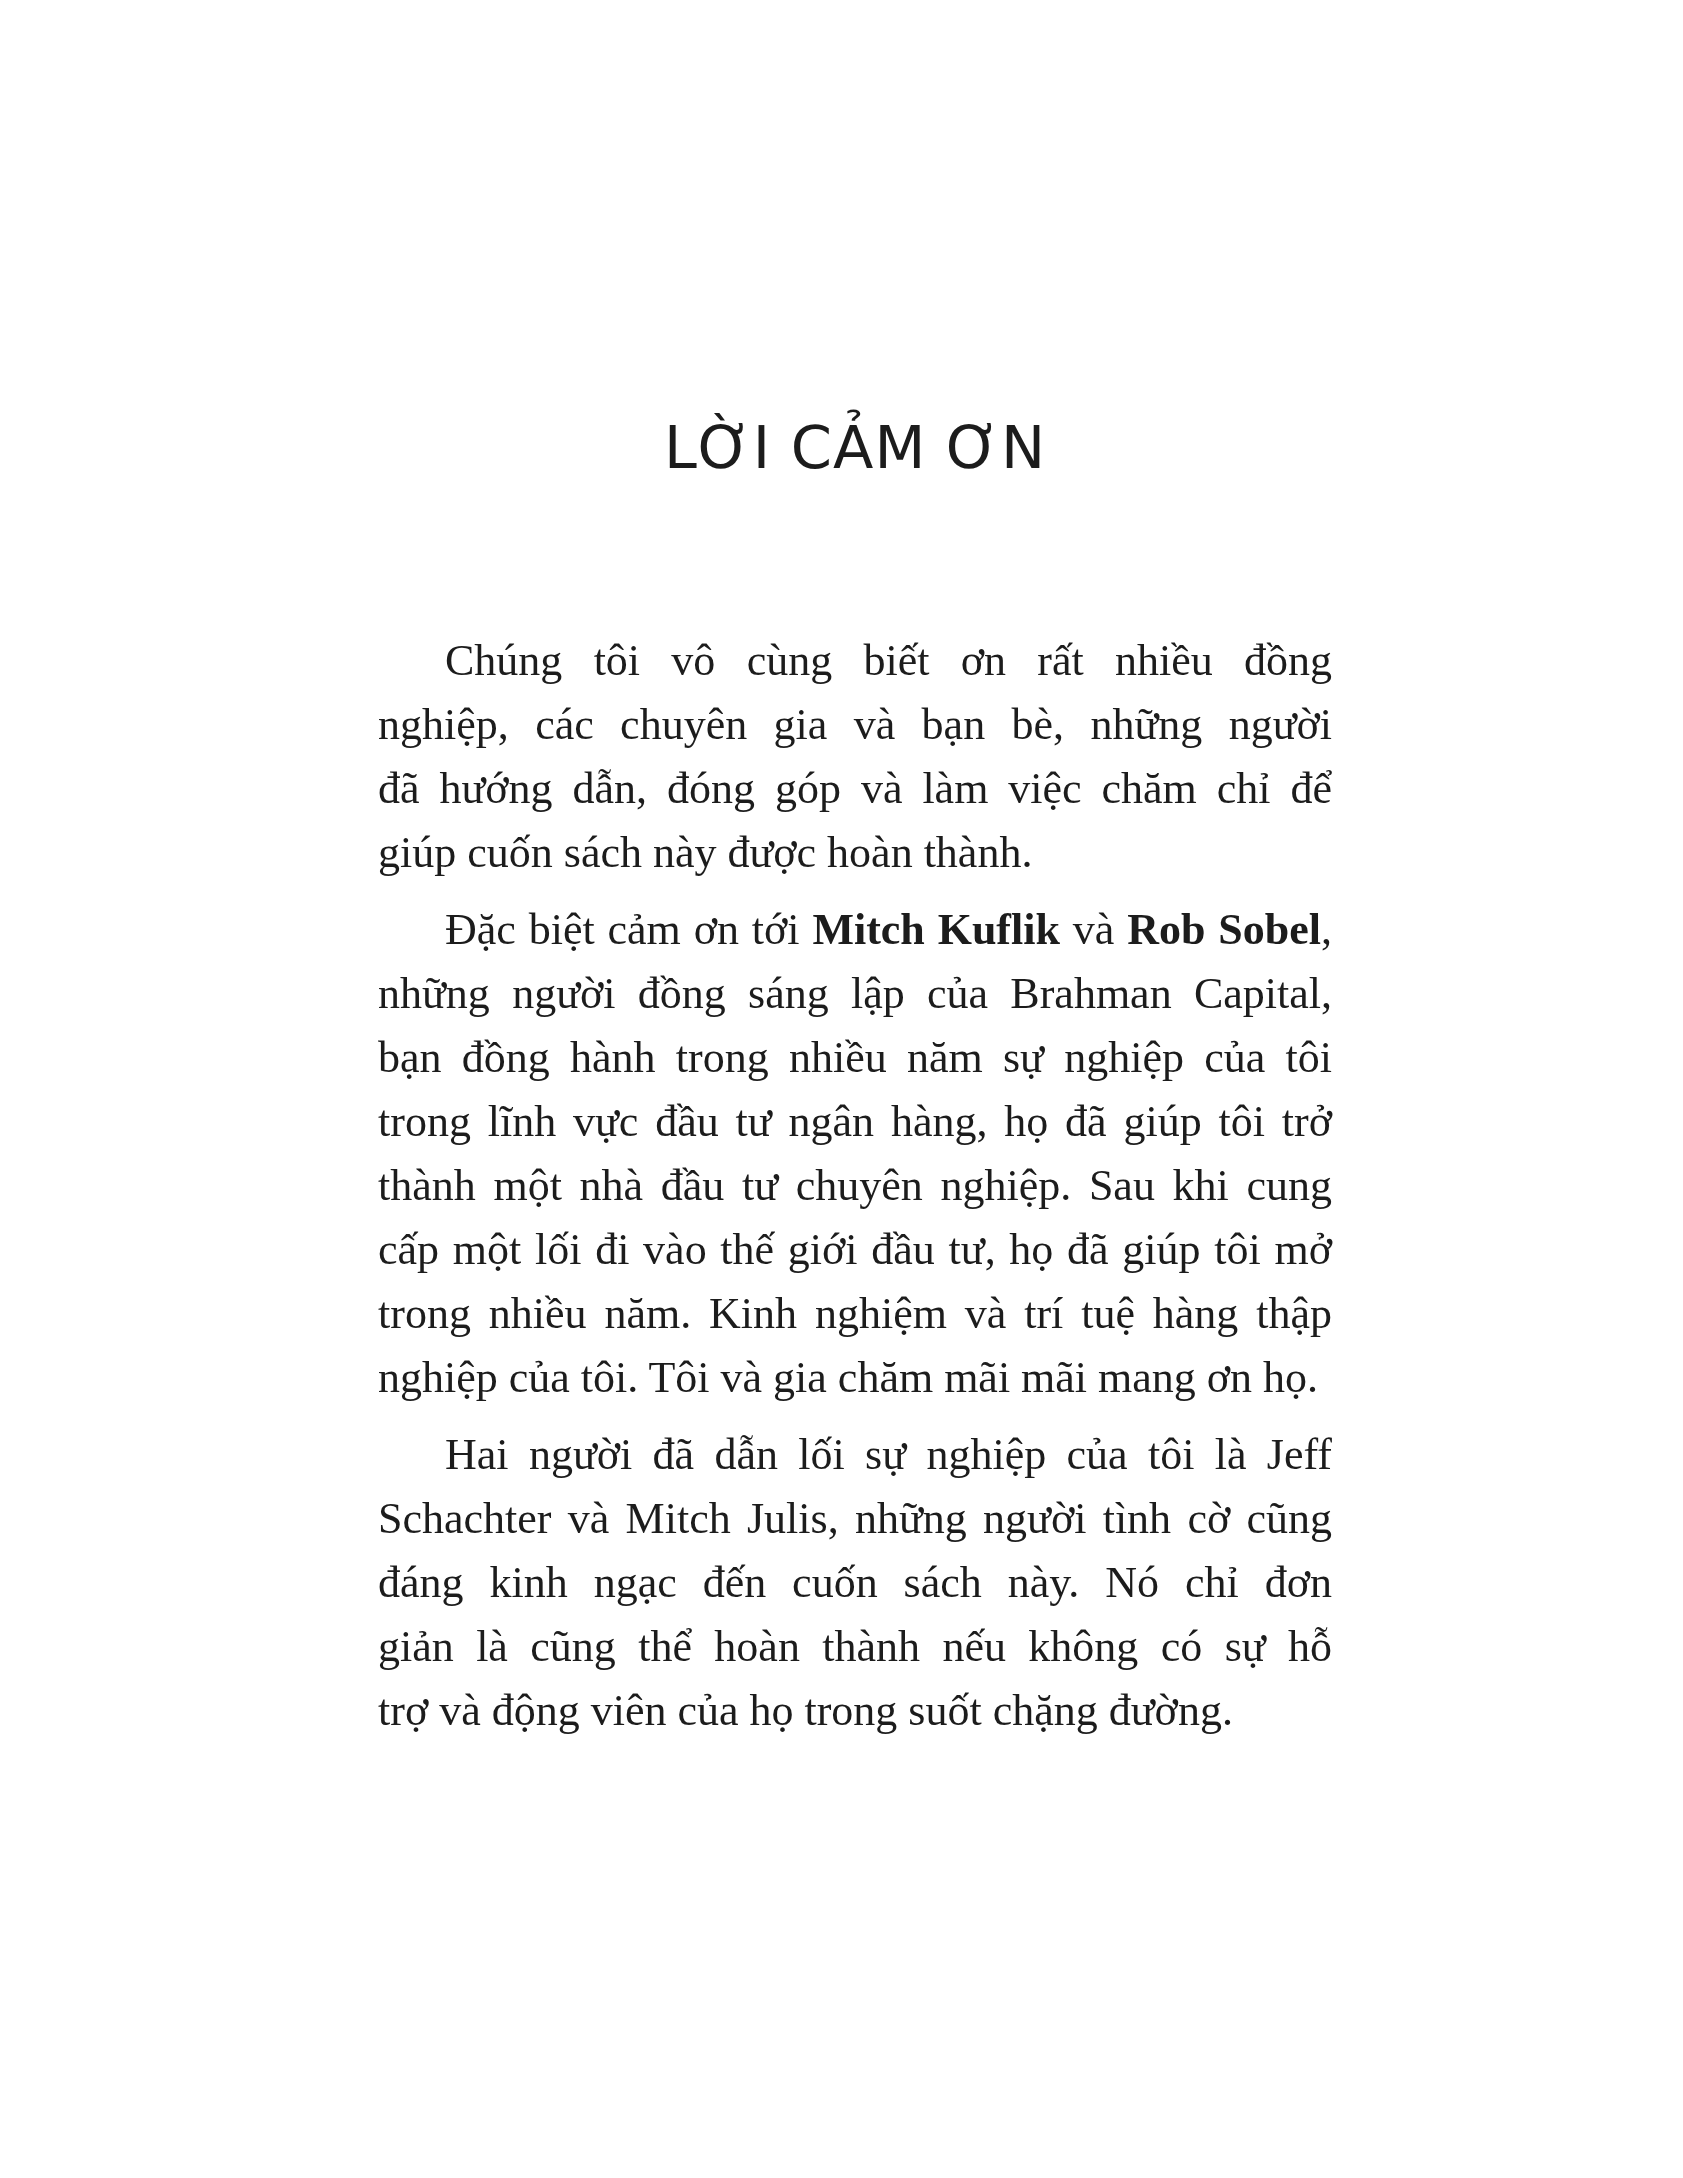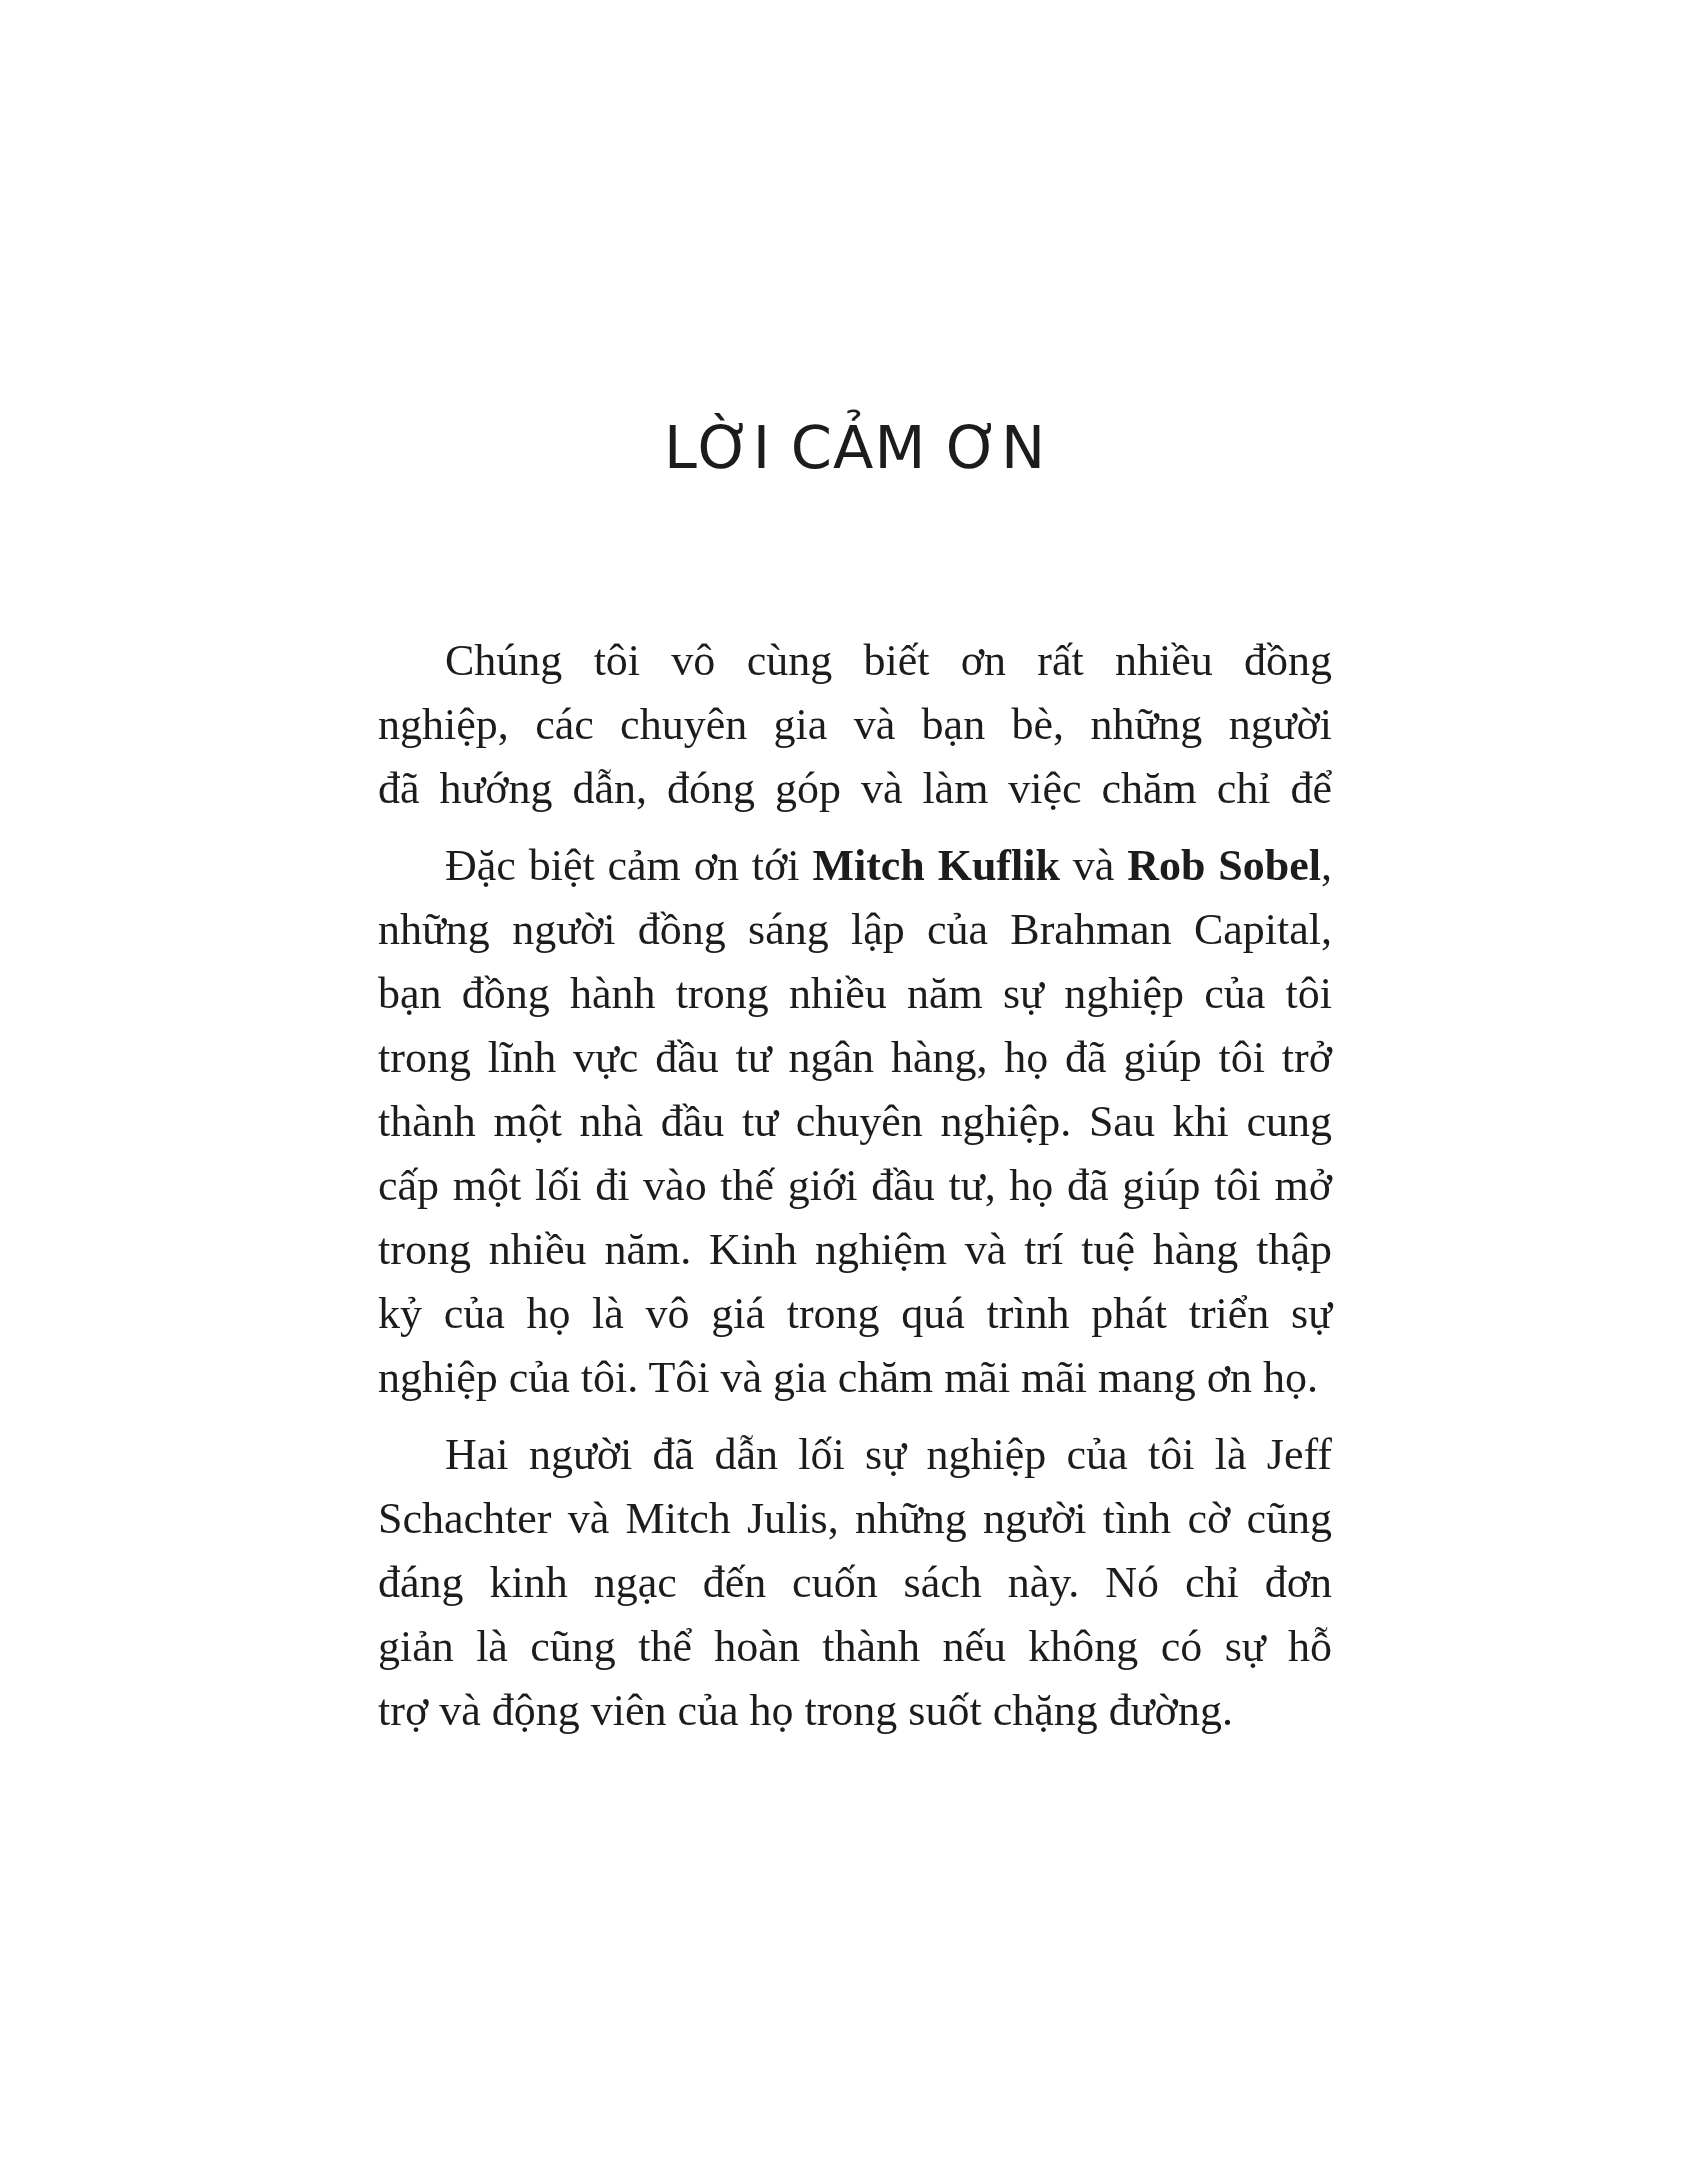--- a/index.html
+++ b/index.html
@@ -55,30 +55,30 @@
 <body>
 
 <div class="page" style="background: rgb(255, 255, 255); color: rgb(28, 28, 28);">
   <div class="chapter-title">LỜI CẢM ƠN</div>
 
   <div class="body-text">
       <div class="para">
         <div class="line first">Chúng tôi vô cùng biết ơn rất nhiều đồng</div>
         <div class="line">nghiệp, các chuyên gia và bạn bè, những người</div>
         <div class="line">đã hướng dẫn, đóng góp và làm việc chăm chỉ để</div>
+        <div class="line last">giúp cuốn sách này được hoàn thành.</div>
       </div>
       <div class="para">
         <div class="line first">Đặc biệt cảm ơn tới <strong>Mitch Kuflik</strong> và <strong>Rob Sobel</strong>,</div>
         <div class="line">những người đồng sáng lập của Brahman Capital,</div>
         <div class="line">bạn đồng hành trong nhiều năm sự nghiệp của tôi</div>
         <div class="line">trong lĩnh vực đầu tư ngân hàng, họ đã giúp tôi trở</div>
         <div class="line">thành một nhà đầu tư chuyên nghiệp. Sau khi cung</div>
         <div class="line">cấp một lối đi vào thế giới đầu tư, họ đã giúp tôi mở</div>
         <div class="line">trong nhiều năm. Kinh nghiệm và trí tuệ hàng thập</div>
-        <div class="line">kỷ của họ là vô giá trong quá trình phát triển sự</div>
         <div class="line last">nghiệp của tôi. Tôi và gia chăm mãi mãi mang ơn họ.</div>
       </div>
       <div class="para">
         <div class="line first">Hai người đã dẫn lối sự nghiệp của tôi là Jeff</div>
         <div class="line">Schachter và Mitch Julis, những người tình cờ cũng</div>
         <div class="line">đáng kinh ngạc đến cuốn sách này. Nó chỉ đơn</div>
         <div class="line">giản là cũng thể hoàn thành nếu không có sự hỗ</div>
         <div class="line last">trợ và động viên của họ trong suốt chặng đường.</div>
       </div>
     </div>

